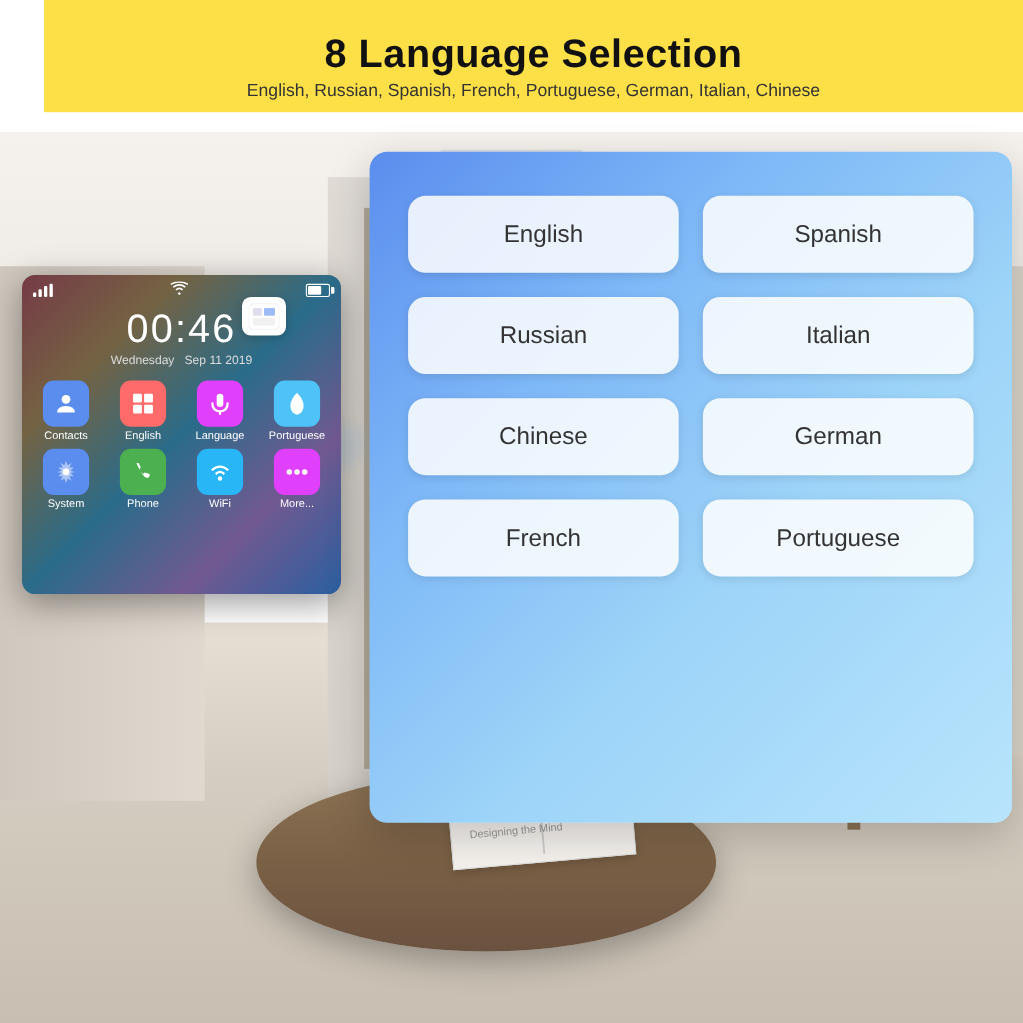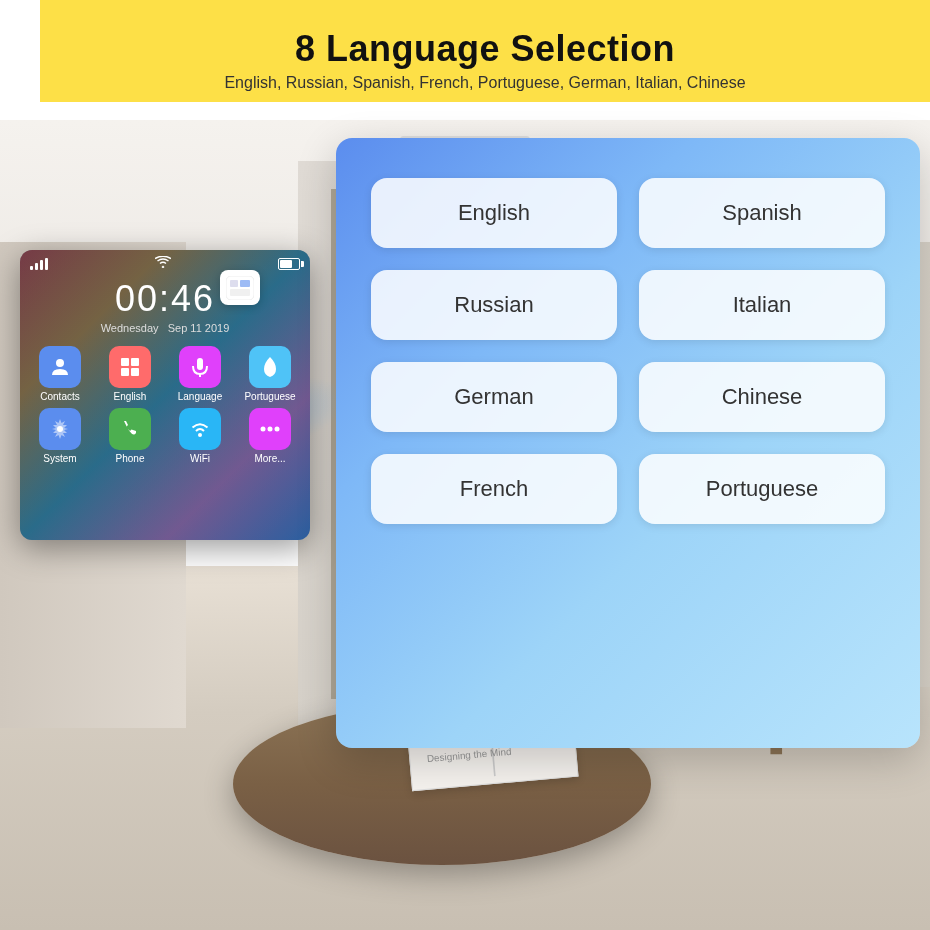--- a/index.html
+++ b/index.html
@@ -547,18 +547,18 @@
     </div>
   </div>
 </div>
 
 <div class="lang-panel">
   <div class="lang-grid">
     <button class="lang-btn">English</button>
     <button class="lang-btn">Spanish</button>
     <button class="lang-btn">Russian</button>
     <button class="lang-btn">Italian</button>
+    <button class="lang-btn">Chinese</button>
     <button class="lang-btn">German</button>
-    <button class="lang-btn">Chinese</button>
     <button class="lang-btn">French</button>
     <button class="lang-btn">Portuguese</button>
   </div>
 </div>
 
 </body></html>

